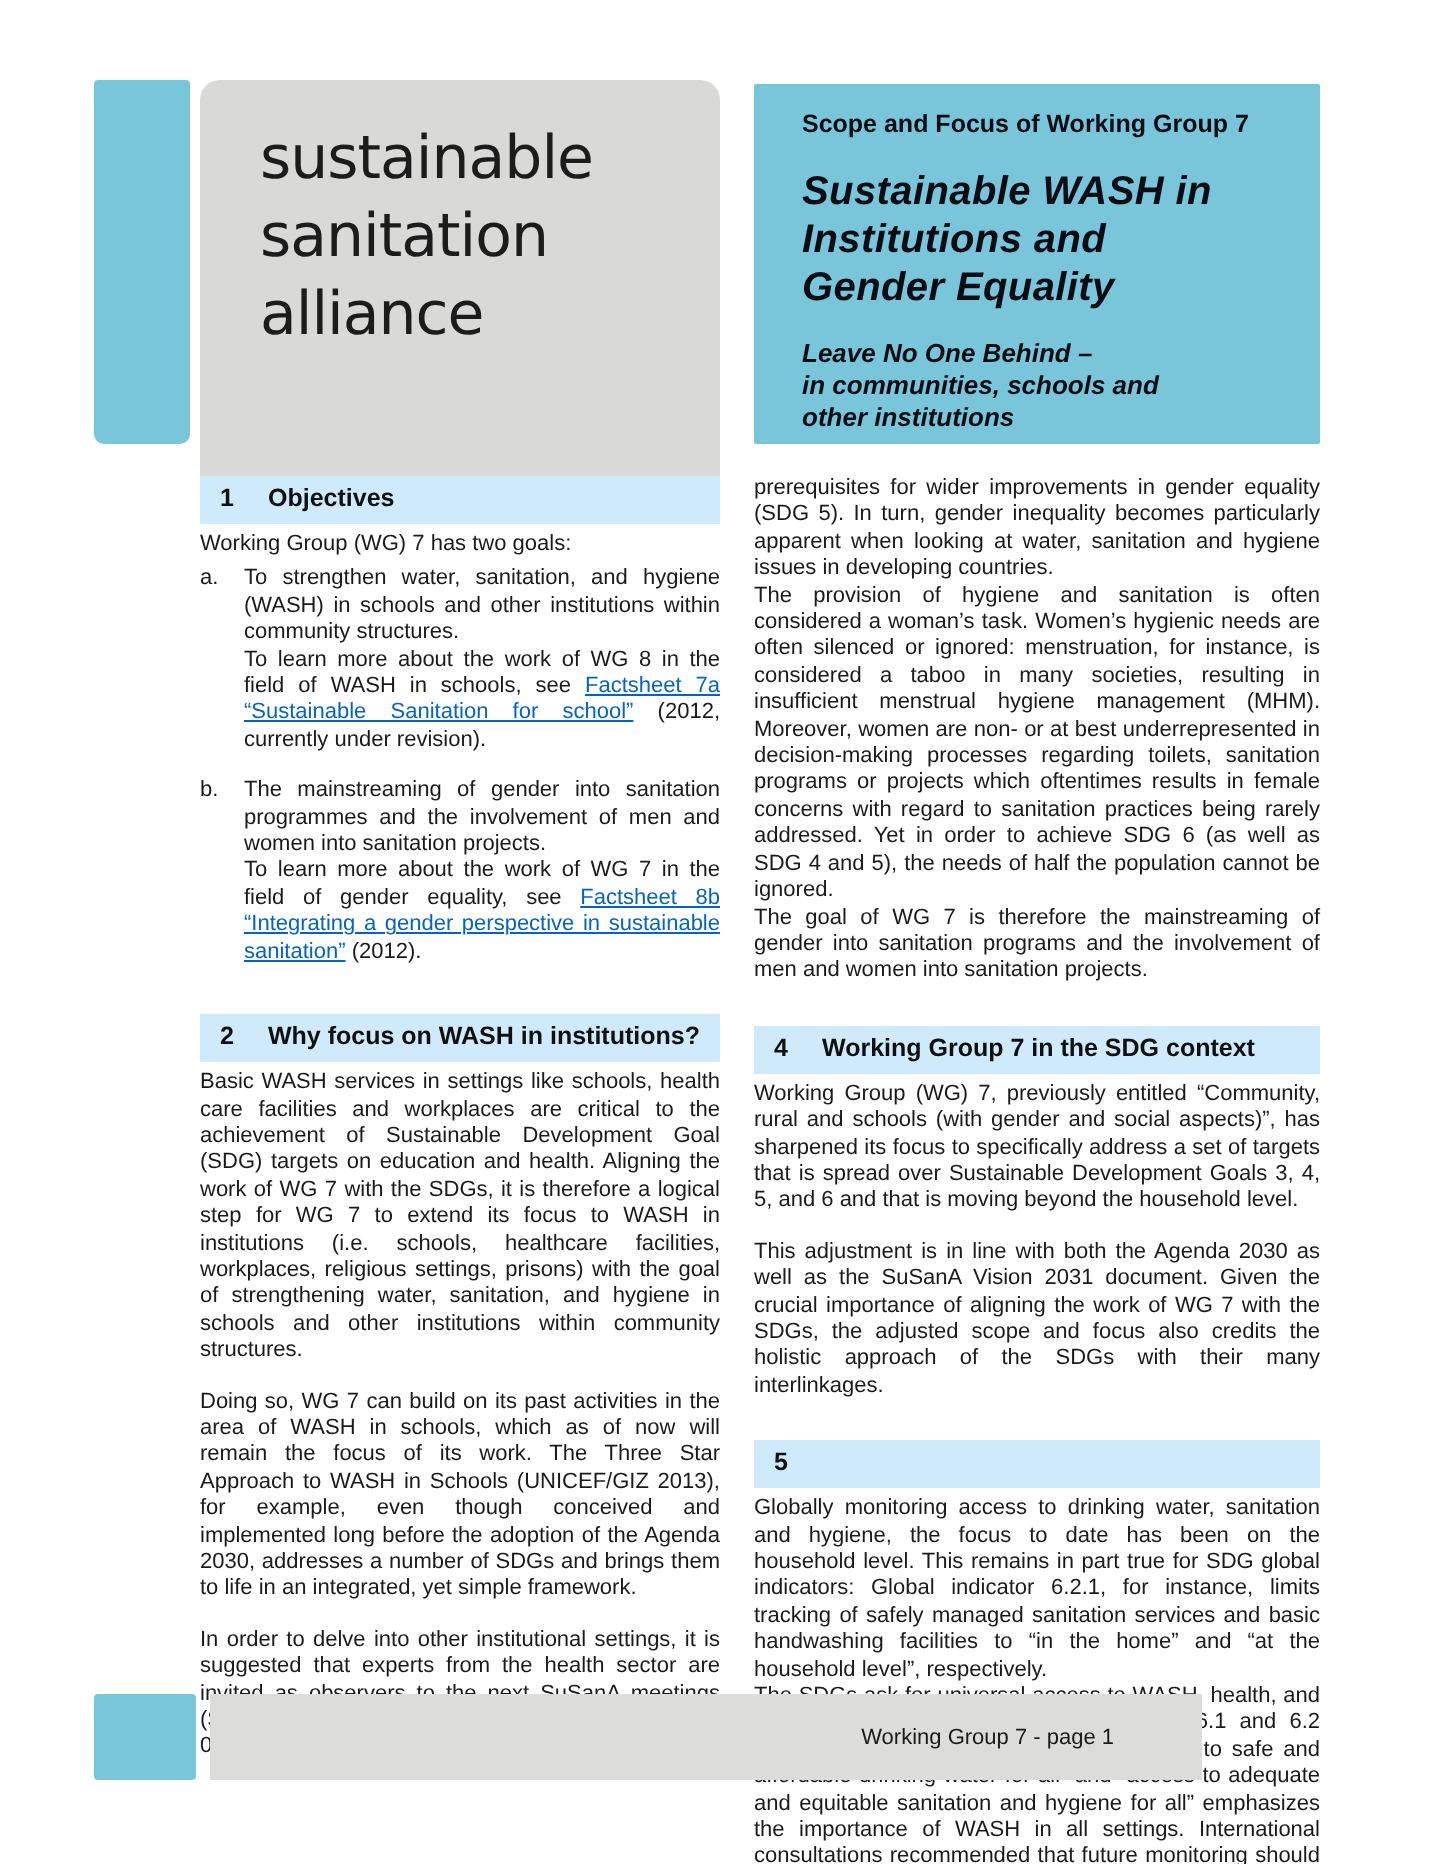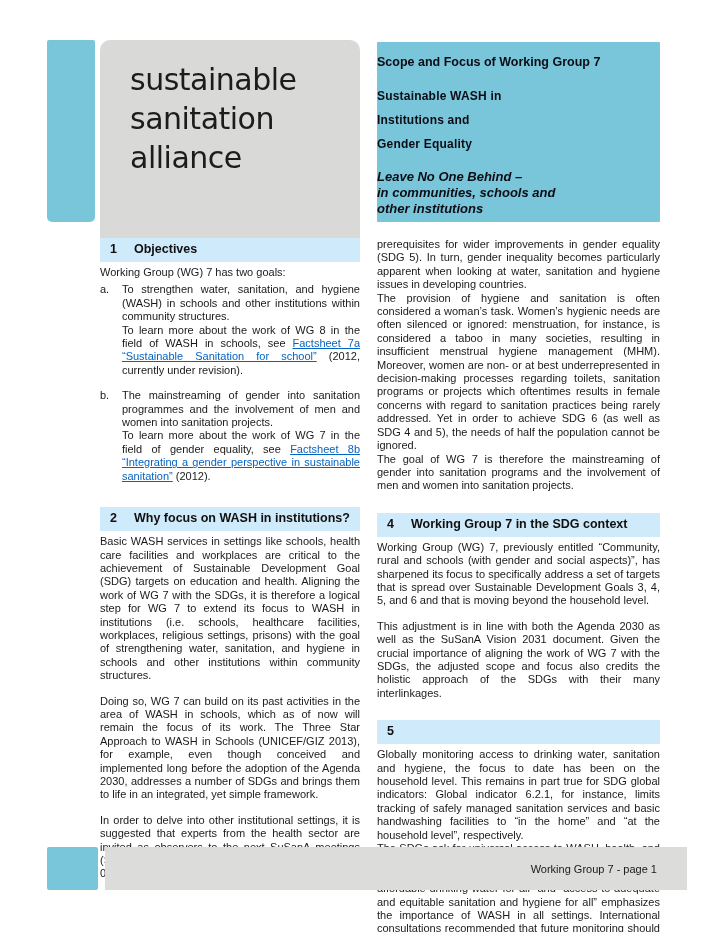--- a/index.html
+++ b/index.html
@@ -23,26 +23,26 @@
     background:#d9d9d8; border-radius:10px;
     padding:20px 0 0 30px;
   }
   .logo-text {
     font-family:"DejaVu Sans", sans-serif;
     font-size:30px; line-height:39px; color:#1c1c1c;
     white-space:pre-line; letter-spacing:-0.5px;
   }
   .title-box {
     position:absolute; left:377px; top:42px; width:283px; height:180px;
-    background:#79c6db; padding:13px 15px 0 0; border-radius:1px;
+    background:#79c6db; padding:13px 15px 0 24px; border-radius:1px;
   }
   .kicker { font-weight:bold; font-size:12.5px; color:#0c0c14; }
   .doc-title {
-    font-weight:bold; font-size:12px; line-height:24px; color:#0c0c14;
-    margin-top:15px; white-space:pre-line; letter-spacing:0.2px;
+    font-weight:bold; font-size:20px; line-height:24px; color:#0c0c14;
+    margin-top:15px; white-space:pre-line; letter-spacing:0.2px;font-style:italic;
   }
   .doc-subtitle {
     font-weight:bold; font-style:italic; font-size:13px; line-height:16px;
     color:#0c0c14; margin-top:13px; white-space:pre-line;
   }
 
   
   .columns {
     position:absolute; left:100px; top:238px; width:560px;
     display:flex; gap:17px;
@@ -71,24 +71,24 @@
   .goal-item .goal-text { flex:1; white-space:pre-line; }
 
   a.doc-link { color:#0563c1; text-decoration:underline; cursor:pointer; }
 
   
   .footer-square {
     position:absolute; left:47px; top:847px; width:51px; height:43px;
     background:#79c6db; border-radius:2px;
   }
   .footer-bar {
-    position:absolute; left:105px; top:847px; width:582px; height:43px;
+    position:absolute; left:105px; top:847px; width:496px; height:43px;
     background:#dcdcdb; font-size:11px; color:#1a1a1a;
     display:flex; align-items:center; justify-content:flex-end;
-    padding-right:30px;
+    padding-right:44px;
   }
 </style>
 </head>
 <body>
 
 <div class="page">
 
   <div class="top-strip"></div>
 
   <div class="logo-box">

